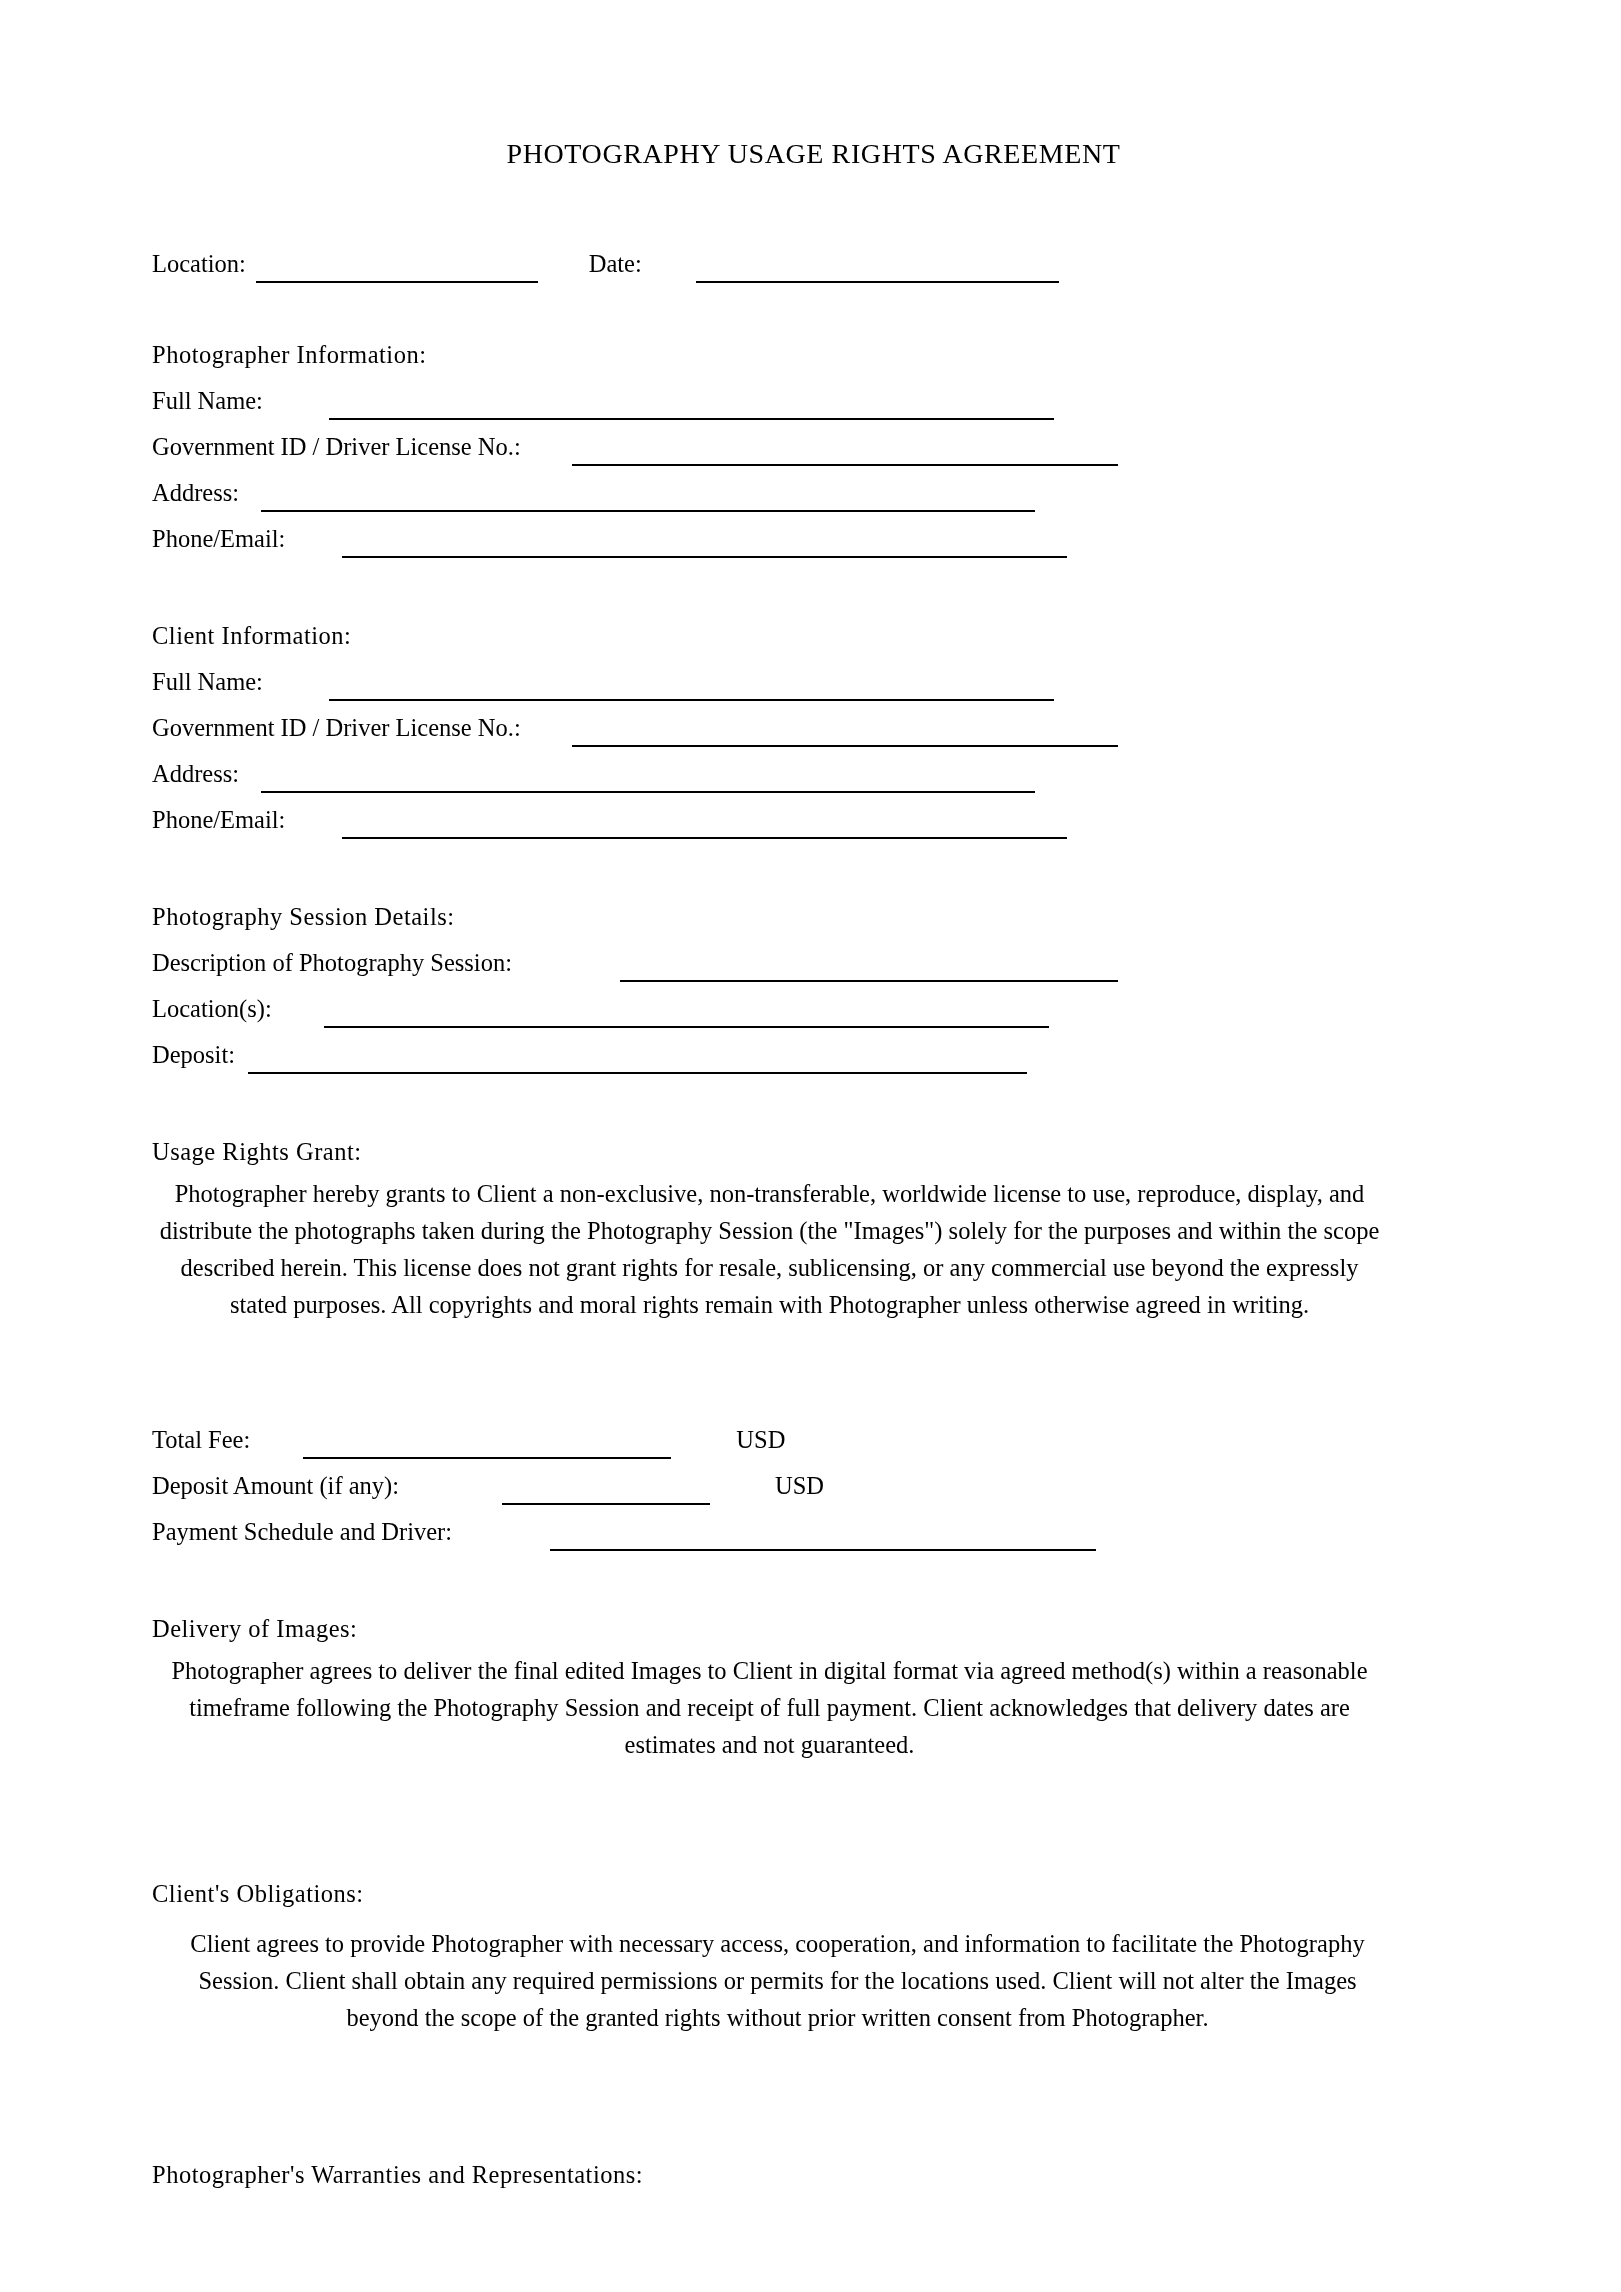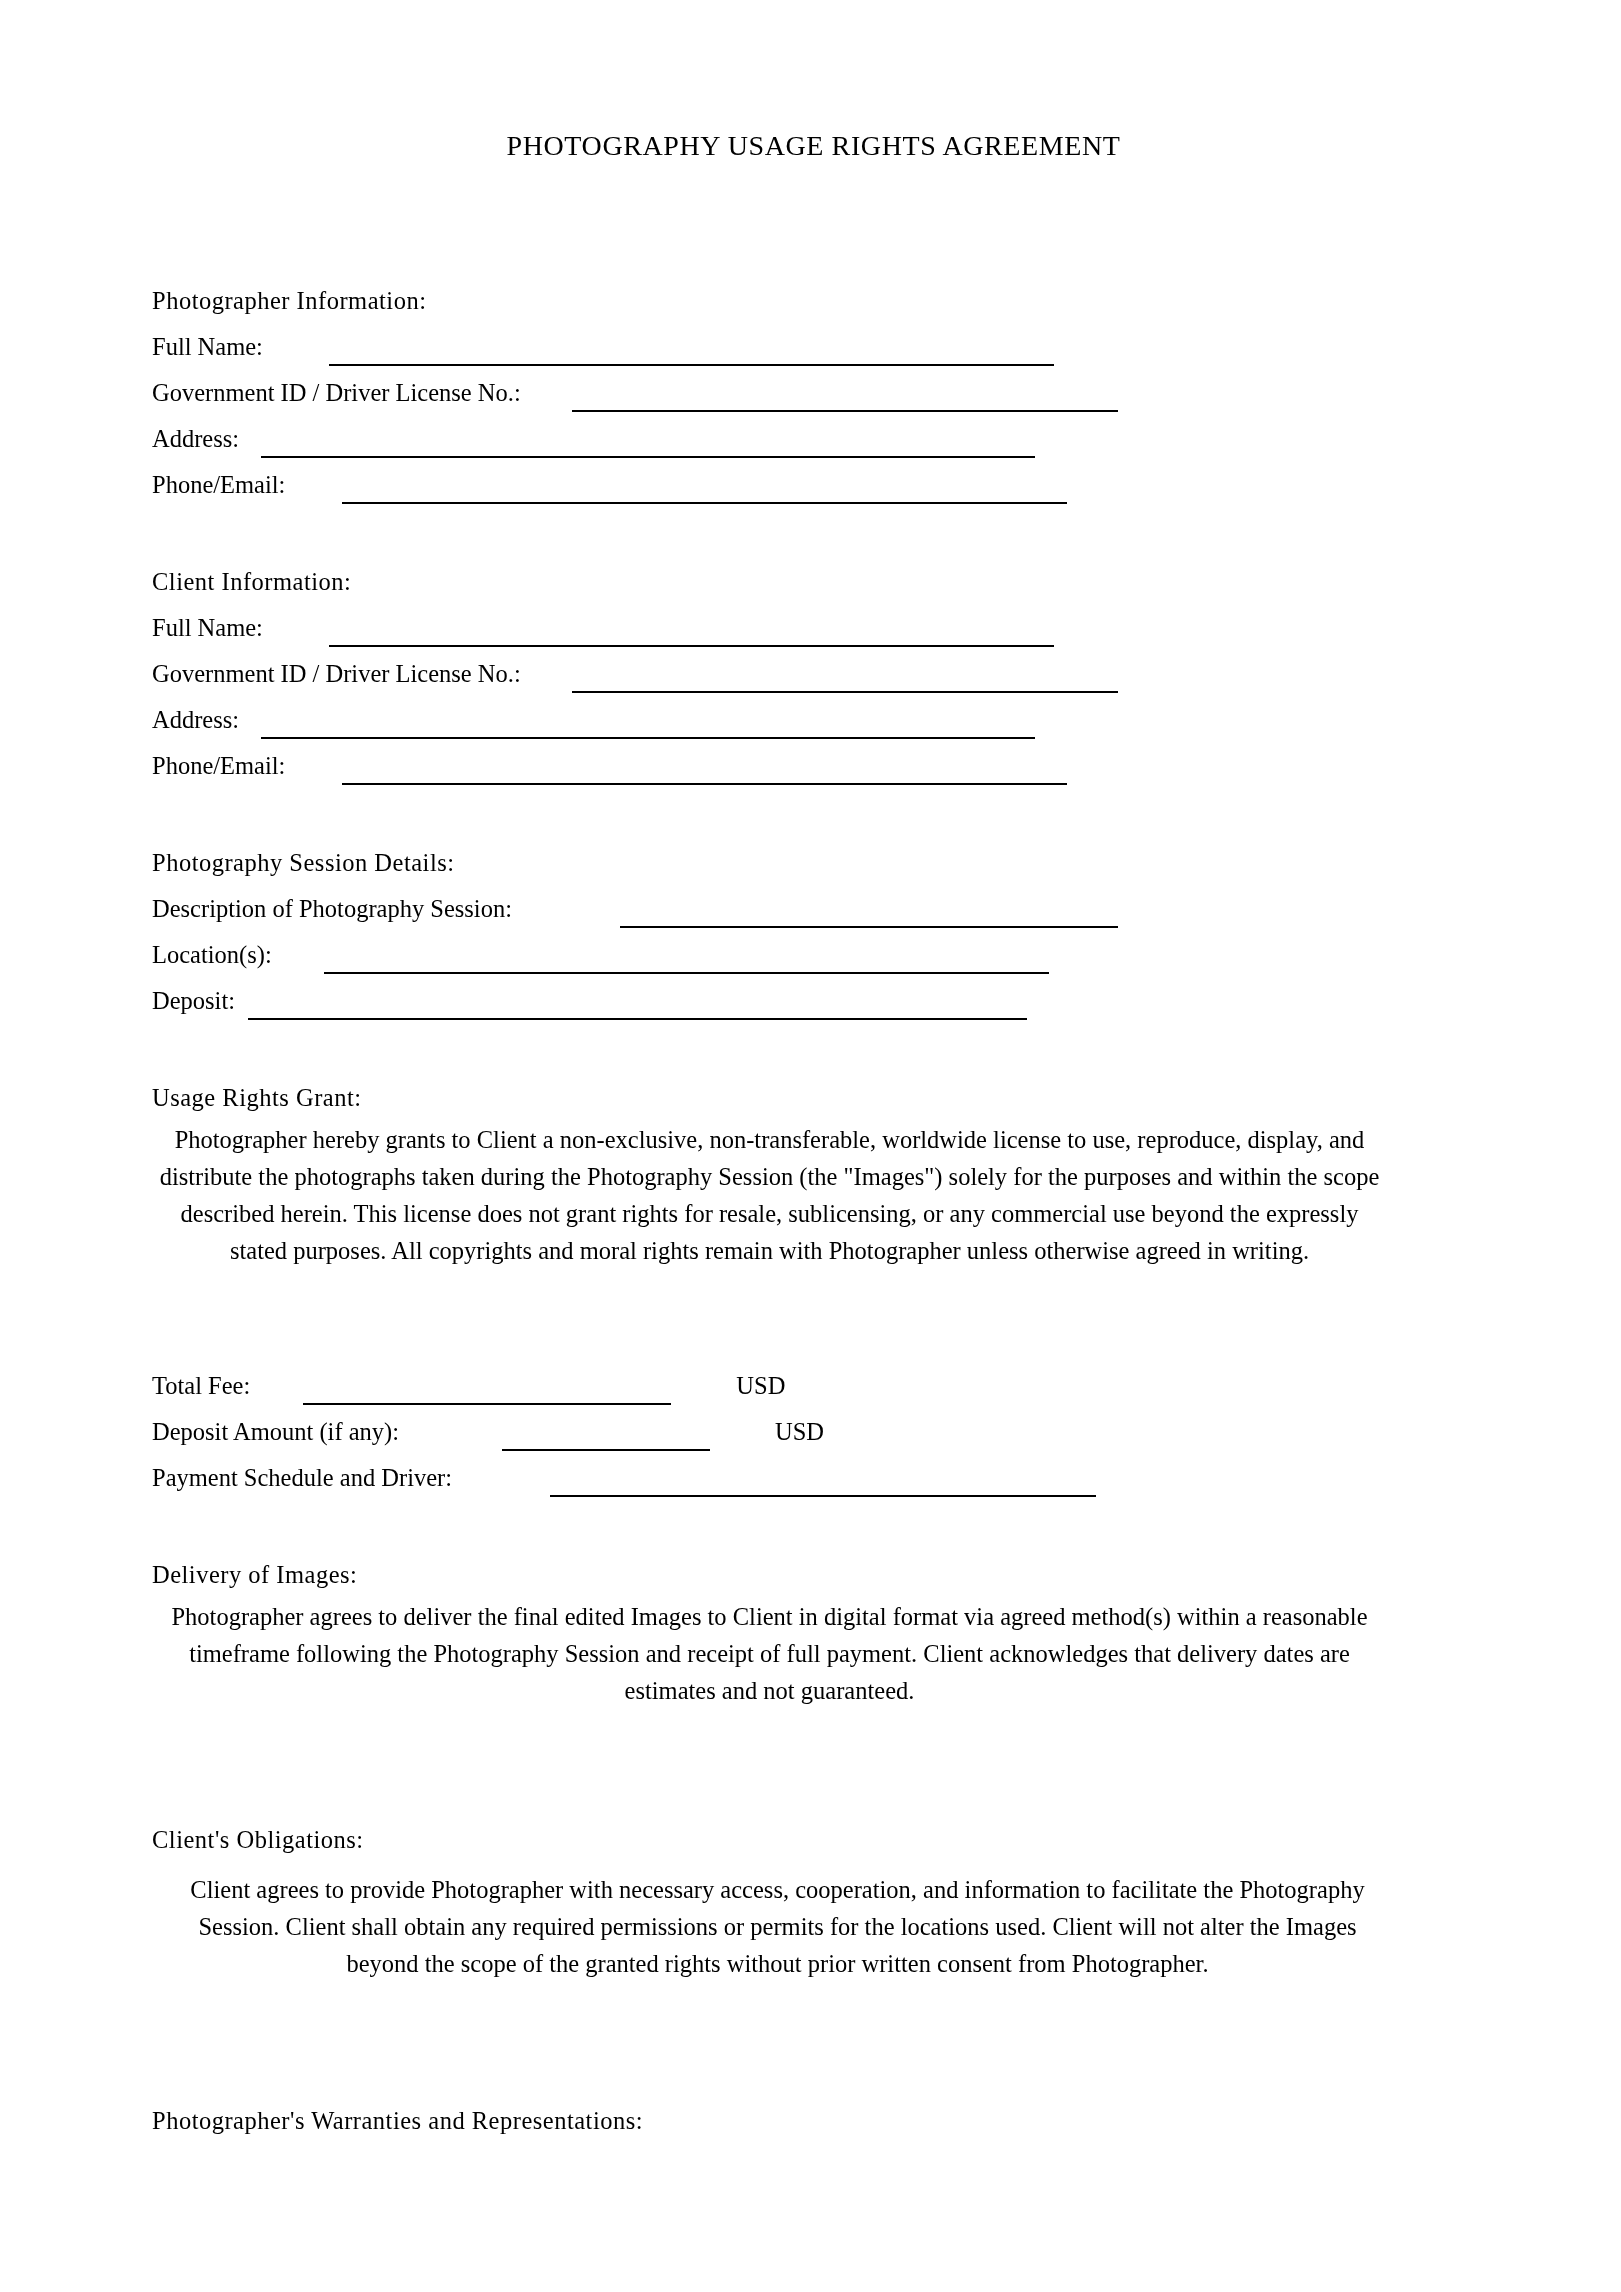--- a/index.html
+++ b/index.html
@@ -16,21 +16,21 @@
     width: 1621px;
     height: 2293px;
     margin: 0 auto;
     background: #ffffff;
     overflow: hidden;
     box-sizing: border-box;
   }
   .content {
     position: absolute;
     left: 152px;
-    top: 8px;
+    top: 16px;
     width: 1323px;
   }
 
   
   .doc-title {
     margin: 0;
     padding-top: 123px;
     text-align: center;
     font-size: 28px;
     font-weight: normal;
@@ -91,20 +91,27 @@
 </head>
 <body>
 
 <div class="page">
   <div class="content">
 
     <h1 class="doc-title">PHOTOGRAPHY USAGE RIGHTS AGREEMENT</h1>
 
     <div class="sp-top-form"></div>
 
+    <div class="row">
+      <span class="label">Location:</span>
+      <span class="fill" style="width:282px; margin-left:9.8px;"></span>
+      <span class="gap" style="width:51px;"></span>
+      <span class="label">Date:</span>
+      <span class="fill" style="width:363px; margin-left:54px;"></span>
+    </div>
 
     <div class="sp-block"></div>
 
     <div class="section-heading">Photographer Information:</div>
 
     <div class="row">
       <span class="label">Full Name:</span>
       <span class="fill" style="width:725px; margin-left:66px;"></span>
     </div>
 

